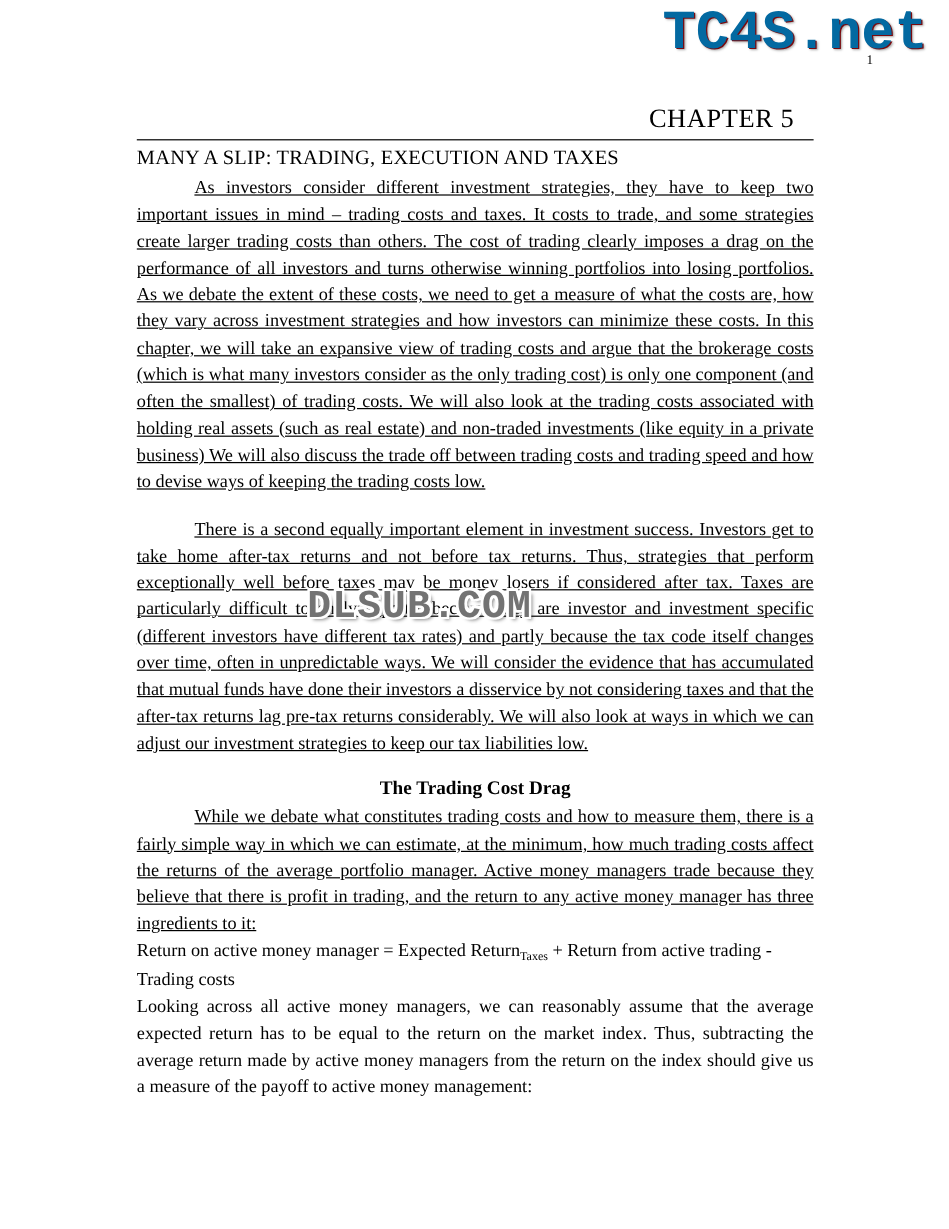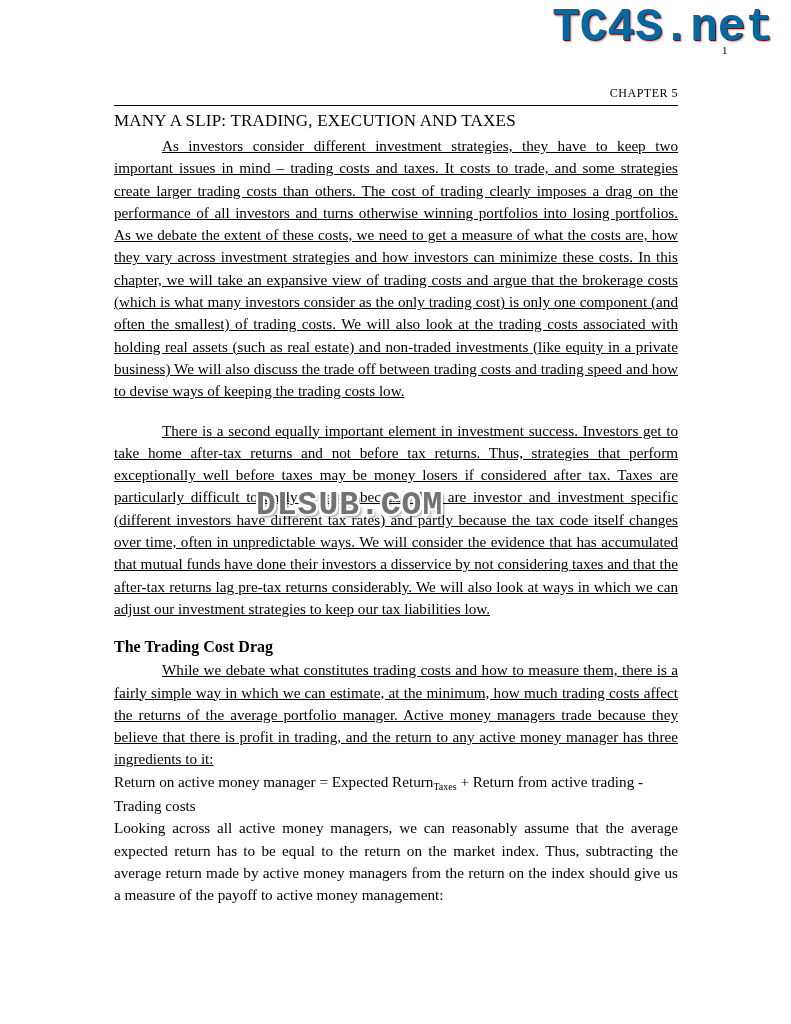--- a/index.html
+++ b/index.html
@@ -76,23 +76,23 @@
   
   .content {
     position: absolute;
     left: 114px;
     top: 86px;
     width: 564px;
   }
 
   .chapter-label {
     text-align: right;
-    font-size: 12px;
+    font-size: 22px;
     letter-spacing: 0.5px;
-    margin: 0 0 4px 0;
+    margin: 0 16px 4px 0;
   }
   .rule {
     border: 0;
     border-top: 1px solid #000;
     margin: 0 0 5px 0;
     height: 0;
   }
   .doc-title {
     font-size: 17px;
     margin: 0 0 4px 0;
@@ -110,20 +110,21 @@
   p.body.indent {
     text-indent: 48px;
     text-decoration: underline;
   }
   .spacer-para { height: 17px; }
 
   h2.section {
     font-size: 16px;
     font-weight: bold;
     margin: 18px 0 3px 0;
+    text-align: center;
   }
 
   .formula {
     font-size: 15.2px;
     line-height: 22.3px;
     text-align: justify;
     margin: 0;
   }
   .formula sub {
     font-size: 10px;

